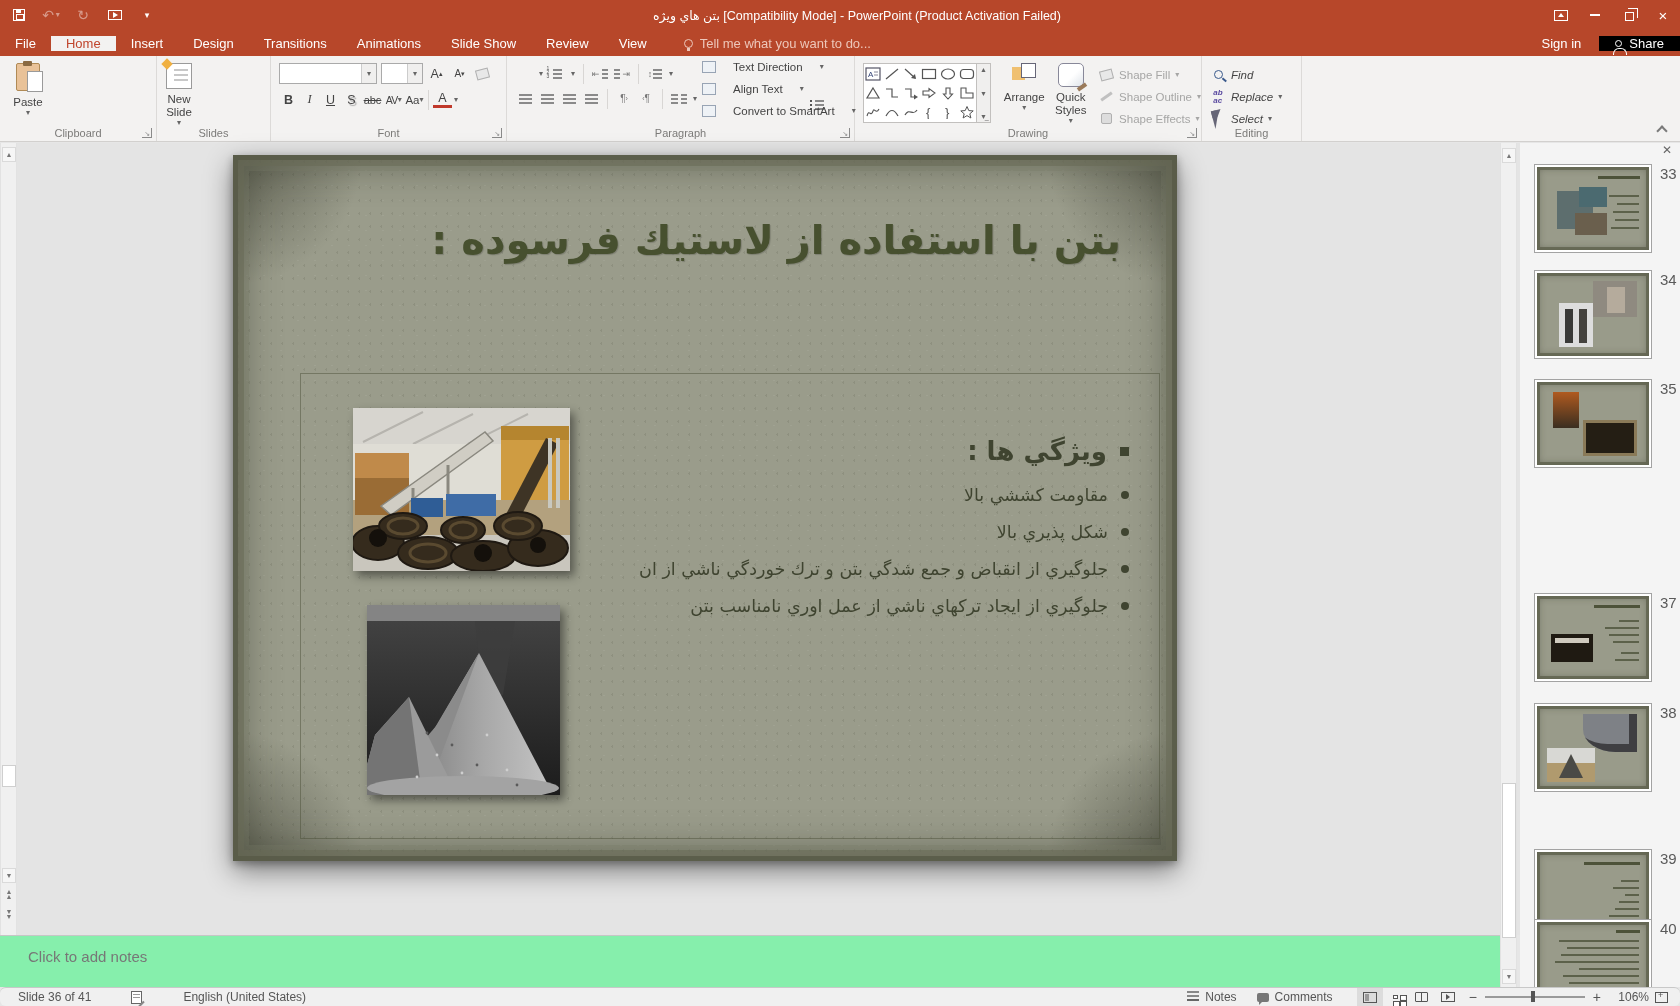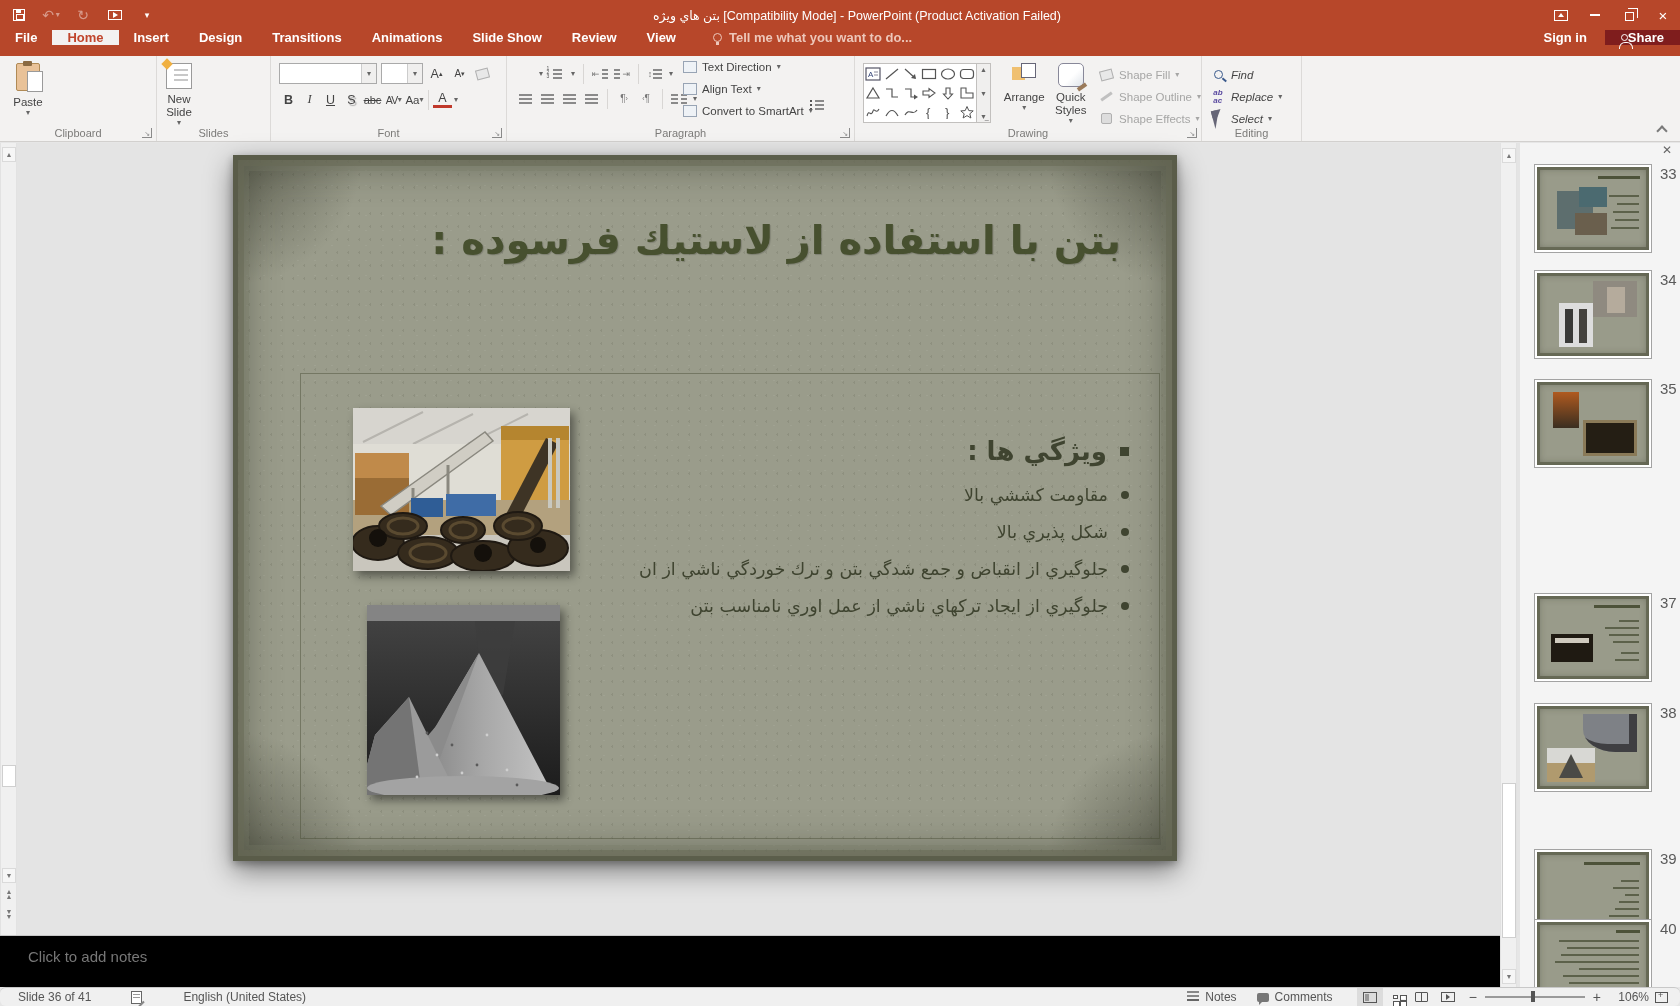--- a/index.html
+++ b/index.html
@@ -26,29 +26,29 @@
   .ribopt { width:14px; height:11px; border:1.5px solid #fff; position:relative; }
   .ribopt:before { content:""; position:absolute; left:3px; top:2px;
     border-bottom:4px solid #fff; border-left:3px solid transparent; border-right:3px solid transparent; }
   .minbar { width:10px; height:2px; background:#fff; }
   .restore { width:9px; height:9px; border:1.5px solid #fff; position:relative; margin-top:2px; }
   .restore:before { content:""; position:absolute; left:2px; top:-5px; width:9px; height:9px; border:1.5px solid #fff; border-bottom:none; border-left:none; }
   .closex { font-size:15px; color:#fff; }
 
   
   .tabrow { position:absolute; left:0; top:30px; width:1680px; height:26px;
-    background:#b7472a; display:flex; align-items:flex-start; color:#fff; font-size:13px;font-weight:bold; }
+    background:#b7472a; display:flex; align-items:center; color:#fff; font-size:13px; }
   .tab { padding:0 15px; display:flex; align-items:center; }
   .tab.active { background:#f3f2f1; color:#c0452c; }
   .tellme { display:flex; align-items:center; gap:7px; margin-left:22px; color:#edc7ba; font-size:13px; }
   .bulb { width:9px; height:9px; border:1.5px solid #edc7ba; border-radius:50%; position:relative; }
   .bulb:after { content:""; position:absolute; left:2px; top:8px; width:3px; height:3px; background:#edc7ba; }
   .tabspacer { flex:1; }
   .signin { display:flex; align-items:center; padding:0 18px; }
-  .share { display:flex; align-items:center; padding:0 16px; background:#7f1d1d; }
+  .share { display:flex; align-items:center; gap:7px; padding:0 16px; background:#000000; }
   .person { width:7px; height:7px; border:1.5px solid #fff; border-radius:50%; position:relative; }
   .person:after { content:""; position:absolute; left:-3px; top:7px; width:12px; height:6px;
     border:1.5px solid #fff; border-bottom:none; border-radius:6px 6px 0 0; }
 
   
   .ribbon { position:absolute; left:0; top:56px; width:1680px; height:86px;
     background:#f3f2f1; border-bottom:1px solid #d2d0ce; display:flex; }
   .rgroup { position:relative; height:100%; border-right:1px solid #dcdad8; padding-top:3px; }
   .glabel { position:absolute; bottom:2px; left:0; right:0; text-align:center;
     font-size:11px; color:#7c7b79; }
@@ -88,21 +88,21 @@
   .combo .dd { width:15px; height:100%; background:#f0efee; border-left:1px solid #ccc; display:flex; align-items:center; justify-content:center; font-size:8px; color:#666; }
   .tgl { min-width:19px; height:20px; display:flex; align-items:center; justify-content:center; font-size:12.5px; color:#444; }
   .vsep { width:1px; height:20px; background:#d8d6d4; margin:0 2px; }
 
   .parrow { display:flex; align-items:center; gap:6px; padding:4px 4px 0 10px; height:25px; }
   .li-icon { width:13px; height:2px; background:#8a8a8a; box-shadow:0 4px 0 #8a8a8a, 0 8px 0 #8a8a8a; margin-top:-8px; position:relative; }
   .li-icon.bullets:before { content:""; position:absolute; left:-5px; top:0; width:2px; height:2px; background:#555; box-shadow:0 4px 0 #555, 0 8px 0 #555; }
   .li-icon.numbers:before { content:"1 2 3"; position:absolute; left:-6px; top:-3px; font-size:5px; color:#555; width:4px; line-height:4px; word-spacing:4px; }
   .li-icon.short { width:9px; }
   .ptextbtns { position:absolute; left:176px; top:2px; display:flex; flex-direction:column; gap:4px; }
-  .ptb { display:flex; align-items:center; gap:5px; font-size:11.5px; color:#444; height:18px; white-space:nowrap; }
+  .ptb { display:flex; align-items:center; gap:17px; font-size:11.5px; color:#444; height:18px; white-space:nowrap;margin-left:19px; }
   .tiny-icon { width:14px; height:12px; border:1px solid #98a4b4; background:#eef2f6; flex:none; }
 
   .gallery { width:122px; height:60px; background:#fff; border:1px solid #c2c0be; margin:4px 0 0 8px;
     display:grid; grid-template-columns:repeat(6,1fr); align-items:center; justify-items:center; }
   .gallery svg { display:block; }
   .galscroll { width:15px; height:60px; margin-top:4px; background:#f0efee; border:1px solid #c2c0be; border-left:none;
     display:flex; flex-direction:column; align-items:center; justify-content:space-between; padding:2px 0; font-size:7px; color:#666; }
   .arrange-icon { width:24px; height:24px; position:relative; }
   .arrange-icon:before { content:""; position:absolute; left:0; top:4px; width:13px; height:13px; background:#f0c070; }
   .arrange-icon:after { content:""; position:absolute; left:9px; top:0; width:13px; height:13px; background:#fff; border:1.5px solid #667; }
@@ -167,21 +167,21 @@
   .tnum.selected { color:#cb4b32; }
   .mini { position:absolute; inset:2px; background:#999b8a;
     box-shadow:inset 0 0 0 3px rgba(95,97,78,.8), inset 0 0 9px rgba(40,42,30,.5); overflow:hidden; }
   .thumb.selected .mini { inset:1px; }
   .tl { position:absolute; height:2.5px; background:#4d5239; }
   .txl { position:absolute; height:1.8px; background:#5c614a; }
   .ph { position:absolute; }
 
   
   .notespane { position:absolute; left:0; top:935px; width:1500px; height:52px;
-    background:#000000; border-top:1px solid #c6c6c6; }
+    background:#86efac; border-top:1px solid #c6c6c6; }
   .notespane .ph-text { position:absolute; left:28px; top:12px; font-size:15px; color:#777; }
   .statusbar { position:absolute; left:0; top:987px; width:1680px; height:19px;
     background:#f0f0f0; border-top:1px solid #c8c8c8; display:flex; align-items:center; font-size:12px; color:#555;border-radius:6px; }
   .sb-left { display:flex; align-items:center; gap:0; }
   .sb-sl { margin-left:18px; }
   .spell { margin-left:40px; width:11px; height:13px; border:1.2px solid #666; position:relative; background:#fff; }
   .spell:before { content:""; position:absolute; left:1px; top:2px; width:7px; height:1px; background:#999; box-shadow:0 3px 0 #999; }
   .spell:after { content:""; position:absolute; right:-4px; bottom:-2px; width:7px; height:2px; background:#888; transform:rotate(-45deg); }
   .sb-lang { margin-left:41px; }
   .sb-right { margin-left:auto; display:flex; align-items:center; height:100%; }

